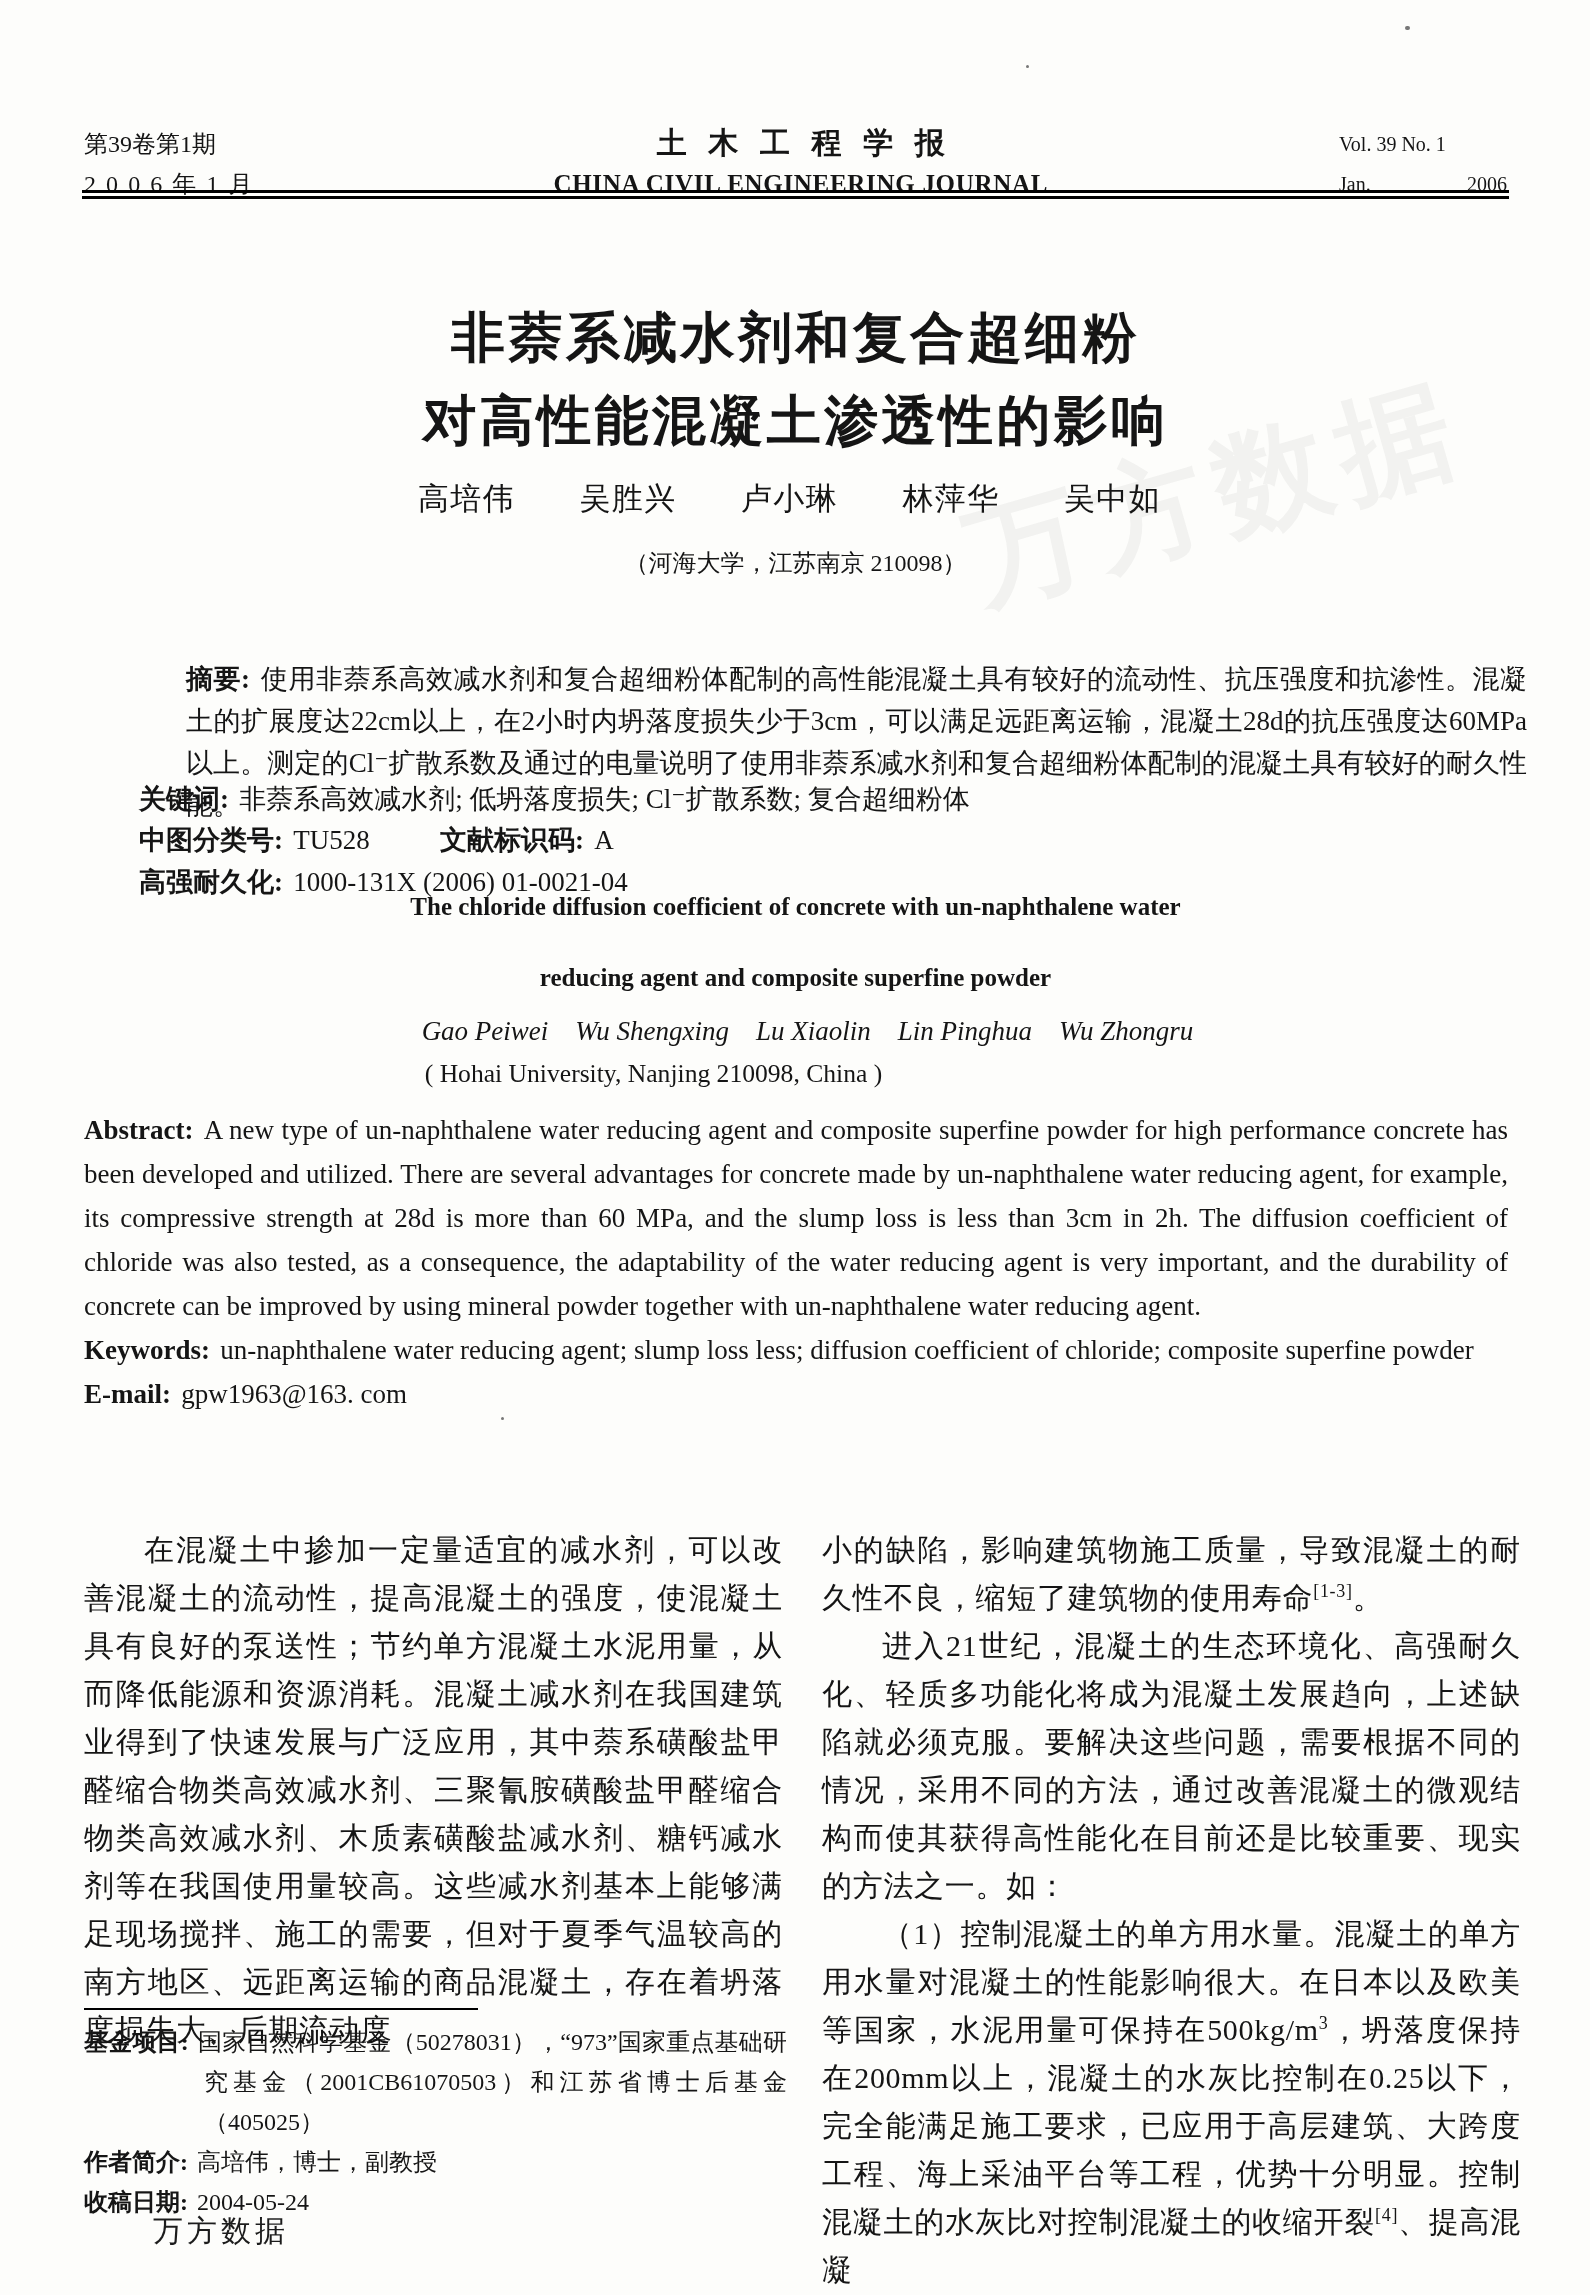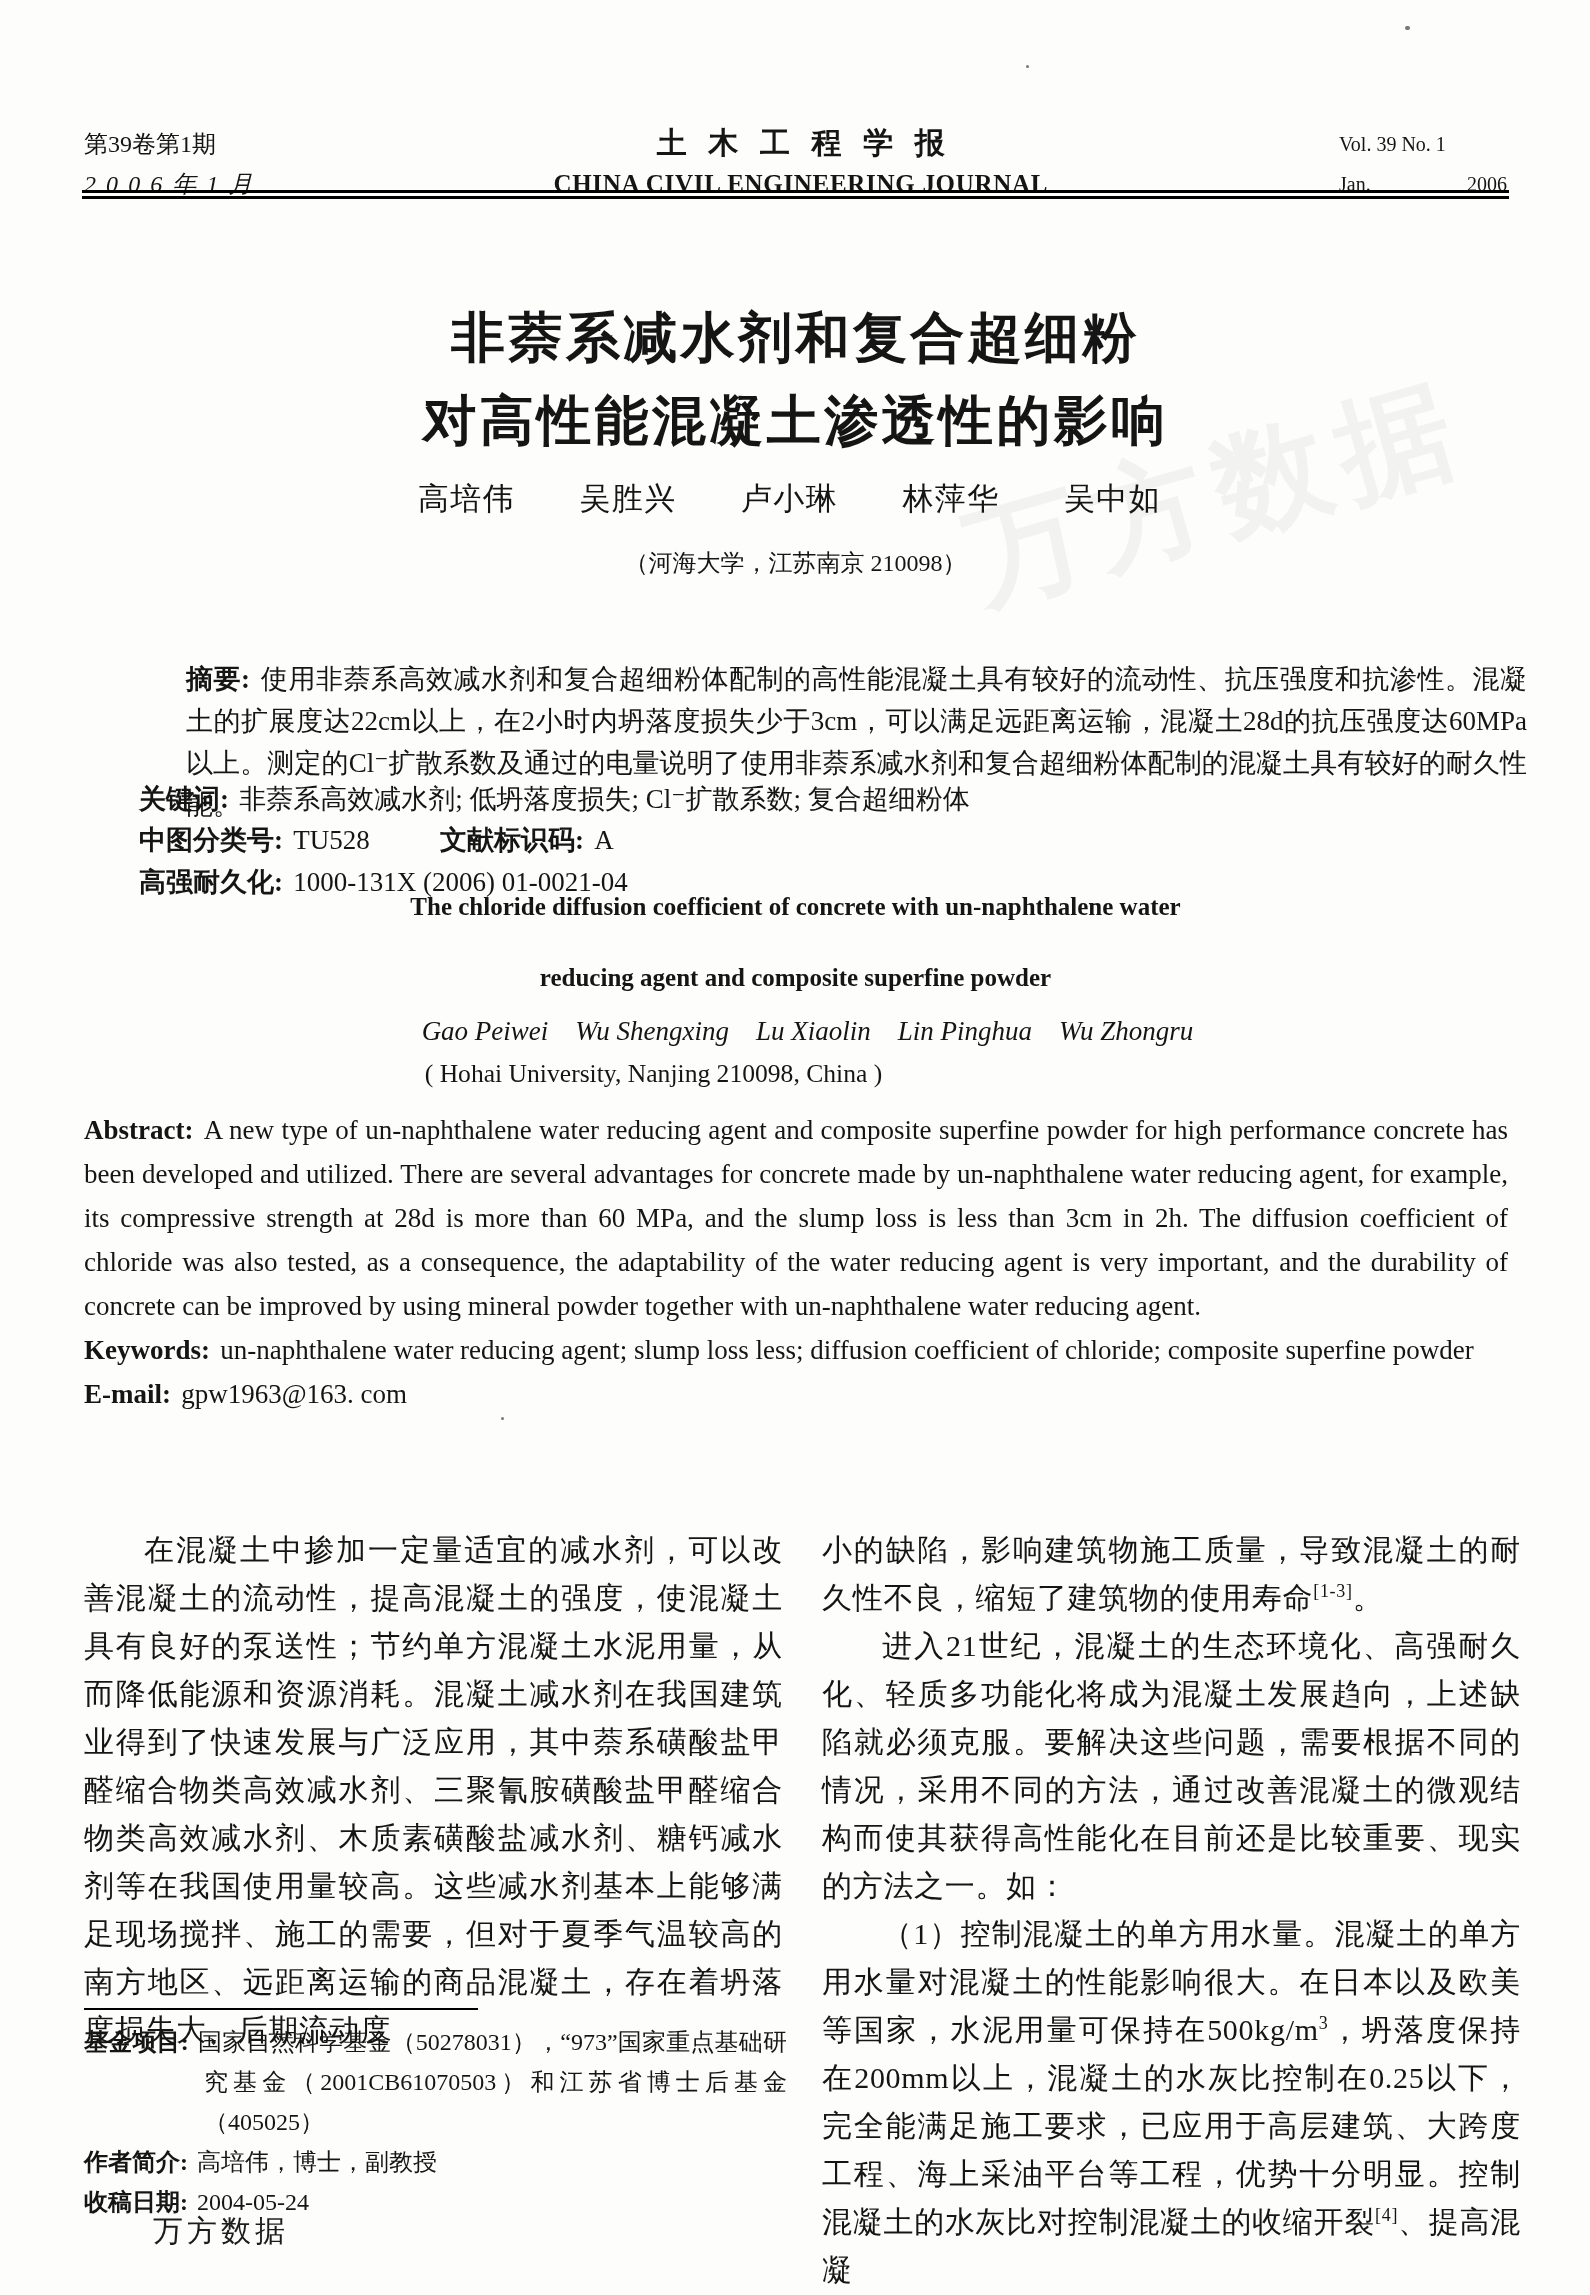--- a/index.html
+++ b/index.html
@@ -7,21 +7,21 @@
     position:relative;
     width:1591px;height:2295px;
     background:#fdfdfb;
     color:#151515;
     font-family:"Liberation Serif","DejaVu Serif",serif;
     overflow:hidden;
   }
   
   .header{position:absolute;top:124px;left:84px;width:1423px;display:flex;justify-content:space-between;align-items:flex-start;}
   .hdr-left{font-size:24px;line-height:40px;}
-  .hdr-left .spaced{letter-spacing:0.42em;font-style:italic;}
+  .hdr-left .spaced{letter-spacing:0.42em;}
   .hdr-center{text-align:center;}
   .hdr-center .jcn{font-size:30px;font-weight:bold;letter-spacing:0.72em;text-indent:0.72em;line-height:38px;}
   .hdr-center .jen{font-size:25px;font-weight:bold;line-height:43px;letter-spacing:0.7px;}
   .hdr-right{font-size:20px;line-height:40px;width:168px;}
   .hdr-right .row2{display:flex;justify-content:space-between;}
   .rule{position:absolute;top:190px;left:82px;width:1427px;height:2.7px;border-top:3.4px solid #000;border-bottom:3.4px solid #000;}
   
   .title-cn{position:absolute;top:297px;left:0;width:1591px;text-align:center;font-size:54px;font-weight:bold;line-height:83px;letter-spacing:3.4px;}
   .authors-cn{position:absolute;top:478px;left:0;width:1579px;text-align:center;font-size:31px;letter-spacing:1.3px;}
   .affil-cn{position:absolute;top:547px;left:0;width:1591px;text-align:center;font-size:24px;}

